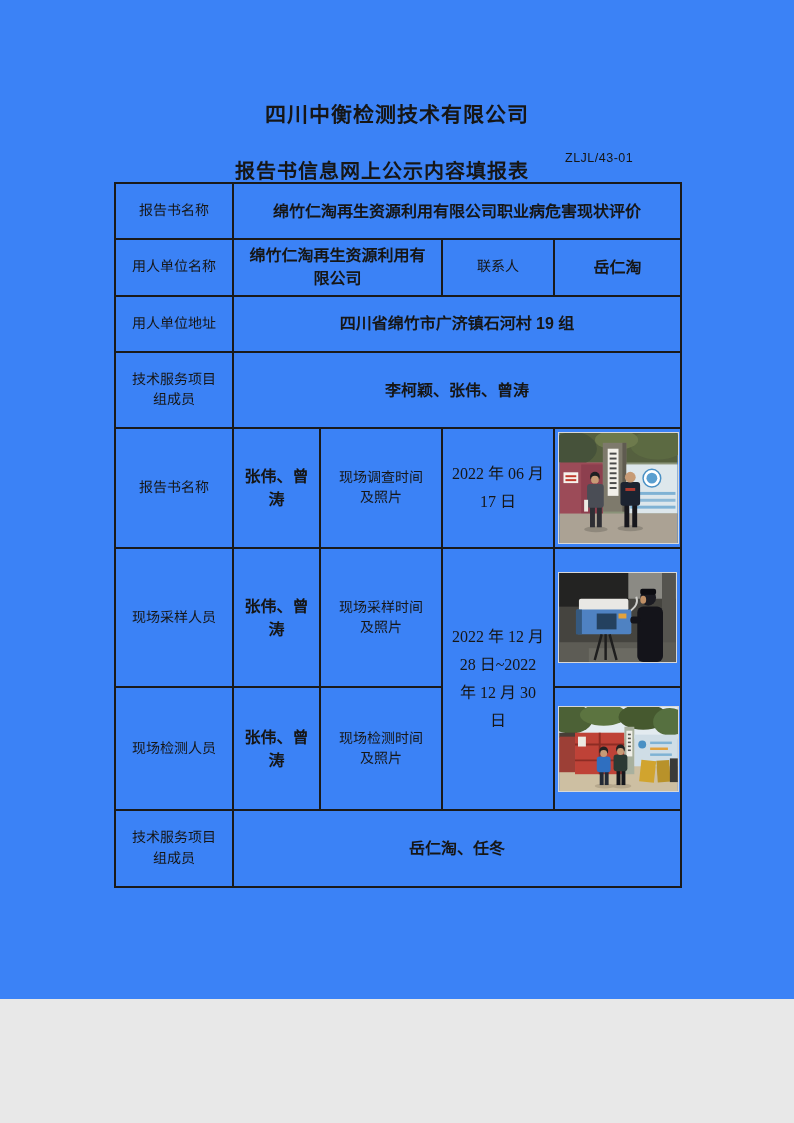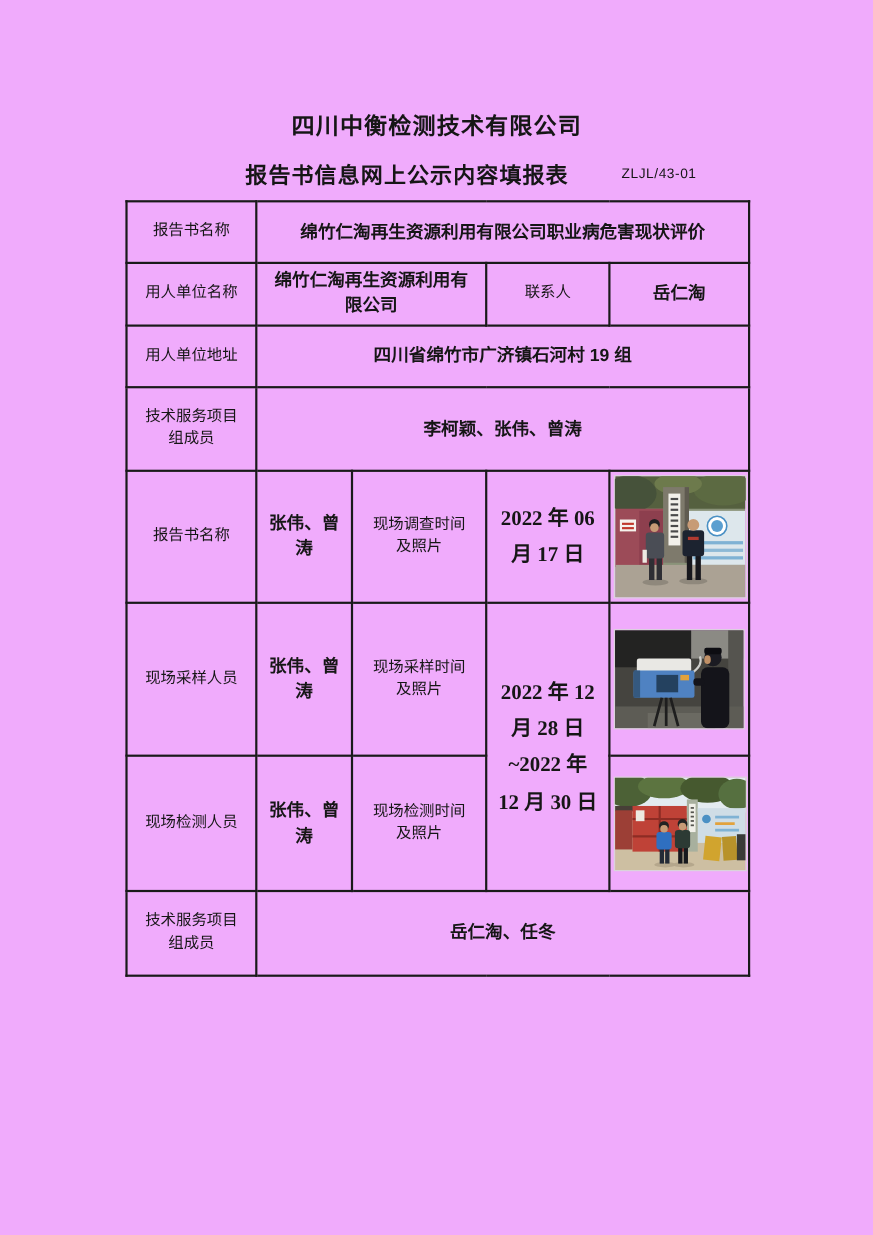--- a/index.html
+++ b/index.html
@@ -1,33 +1,33 @@
 <!DOCTYPE html>
 <html lang="zh-CN"><head>
 <meta charset="utf-8">
 <style>
   html,body{margin:0;padding:0;background:#e8e8e8;}
   .page{
     position:relative;
-    width:794px;height:1123px;
-    background:#f0abfc;
+    width:794px;height:999px;
+    background:#3b82f6;
     margin:0 auto;
     overflow:hidden;
     font-family:"Liberation Sans",sans-serif;
     color:#161616;
   }
   .title1{
     position:absolute;top:98px;left:0;width:794px;
     text-align:center;font-size:21px;font-weight:bold;
     letter-spacing:1px;margin:0;
   }
   .title2{
     position:absolute;top:143px;left:0;width:740px;
     text-align:center;font-size:20px;font-weight:bold;
-    letter-spacing:1px;margin:0;
+    letter-spacing:1px;margin:12px;
   }
   .form-code{
     position:absolute;top:151px;left:565px;
     font-size:12.5px;font-weight:normal;letter-spacing:0.5px;
     font-family:"Liberation Sans",sans-serif;
   }
   table.form-table{
     position:absolute;top:182px;left:114px;
     width:566px;
     border-collapse:collapse;
@@ -45,21 +45,21 @@
     font-weight:normal;font-size:14px;
     padding:17px 12px;
   }
   td.time-label{padding:2px 14px;border-radius:21px;}
   td.value{
     font-family:"Liberation Sans",sans-serif;
     font-weight:bold;font-size:16px;
   }
   td.date{
     font-family:"Liberation Serif",serif;
-    font-weight:bold;font-size:19px;
+    font-weight:normal;font-size:16px;
     line-height:1.75;
     padding:2px 8px;
   }
   td.photo-cell{padding:3px;vertical-align:middle;}
   .photo{display:block;margin:0 auto;border:1px solid #d8d8d8;}
 </style>
 </head>
 <body>
 
 <div class="page">

